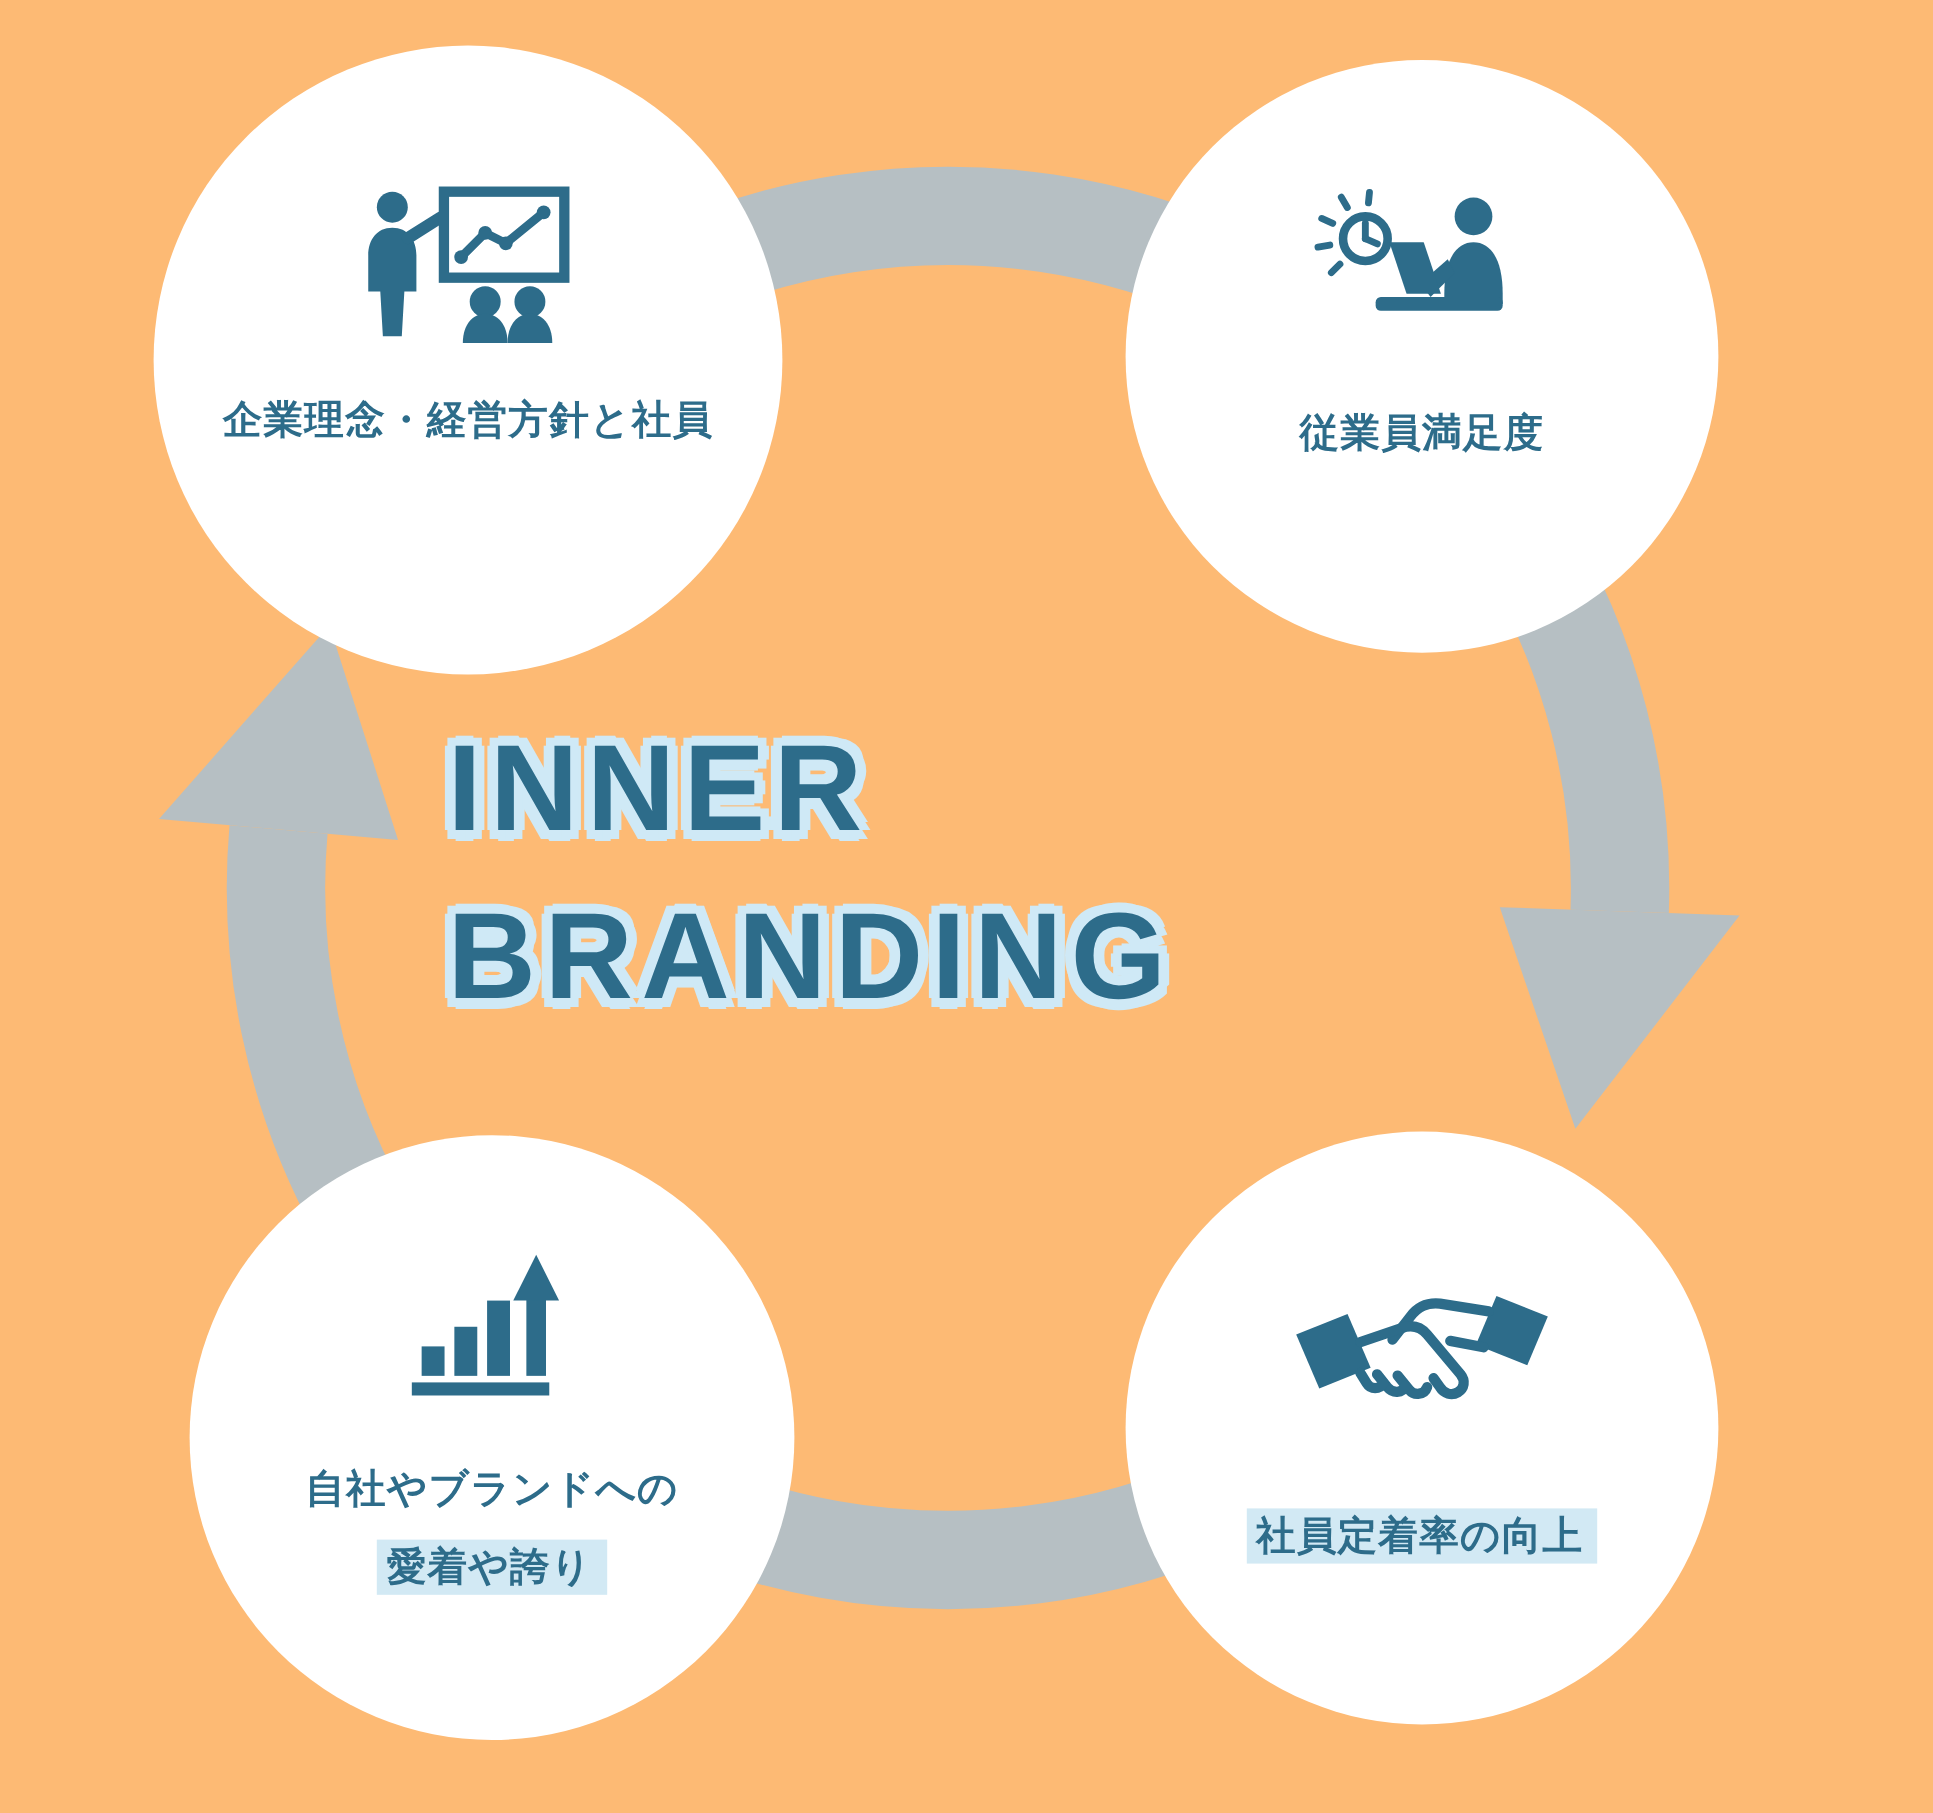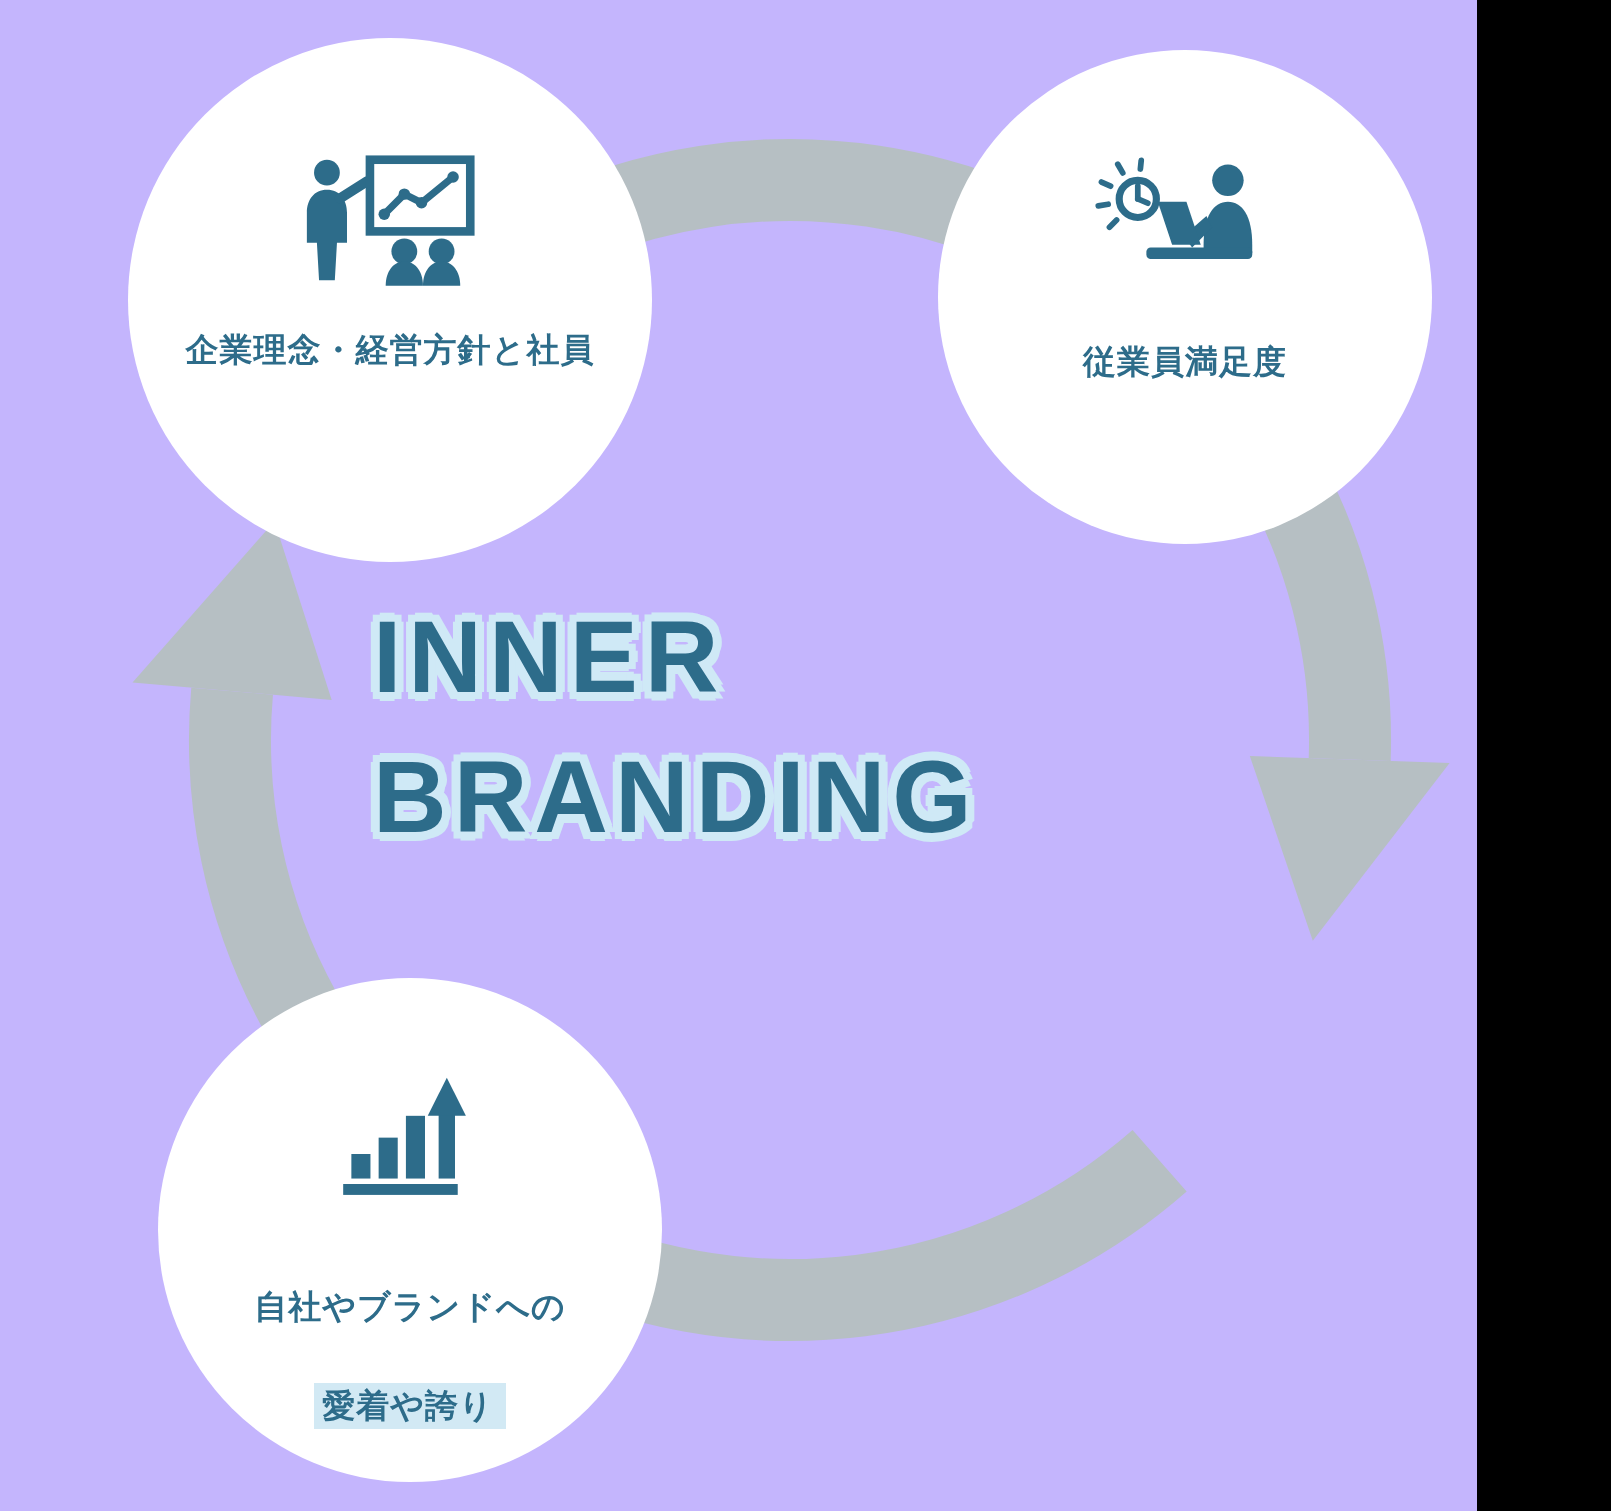--- a/index.html
+++ b/index.html
@@ -1,38 +1,38 @@
 <!DOCTYPE html>
 <html><head>
 <meta charset="utf-8">
 <style>
   * { margin: 0; padding: 0; box-sizing: border-box; }
   html, body { background: #000; }
   .stage {
     position: relative;
-    width: 1477px;
+    width: 1611px;
     height: 1511px;
-    background: #c4b5fd;
+    background: #fdba74;
     overflow: hidden;
     font-family: "Liberation Sans", sans-serif;
   }
   .ring-svg { position: absolute; inset: 0; width: 1611px; height: 1511px; }
 
   .node {
     position: absolute;
     background: #ffffff;
     border-radius: 50%;
     display: flex;
     flex-direction: column;
     align-items: center;
     text-align: center;
   }
   .node-tl { left: 128px; top: 38px;  width: 524px; height: 524px; }
   .node-tr { left: 938px; top: 50px;  width: 494px; height: 494px; font-family: Liberation Serif, serif; }
-  .node-bl { left: 158px; top: 978px; width: 504px; height: 504px; gap: 34px; }
+  .node-bl { left: 158px; top: 946px; width: 504px; height: 504px; }
   .node-br { left: 938px; top: 943px; width: 494px; height: 494px; }
 
   .node .icon { display: block; }
   .node-tl .icon { width: 172px; margin-top: 116px; }
   .node-tr .icon { width: 186px; margin-top: 106px; }
   .node-bl .icon { width: 150px; margin-top: 86px; }
   .node-br .icon { width: 214px; margin-top: 122px; }
 
   .t1 {
     font-size: 33px;
@@ -139,19 +139,34 @@
         <rect x="32" y="54" width="14" height="30"></rect>
         <rect x="52" y="38" width="14" height="46"></rect>
         <rect x="76" y="34" width="12" height="50"></rect>
         <polygon points="68,38 96,38 82,10"></polygon>
       </g>
     </svg>
     <div class="t1">自社やブランドへの</div>
     <div class="t1 t2"><span class="hl">愛着や誇り</span></div>
   </div>
 
+  <div class="node node-br">
+    <svg class="icon" viewBox="0 0 200 110" aria-hidden="true">
+      <polygon points="2,44 42,28 60,70 20,86" fill="#2d6c8a"></polygon>
+      <polygon points="198,30 158,14 142,52 182,68" fill="#2d6c8a"></polygon>
+      <g fill="none" stroke="#2d6c8a" stroke-width="8" stroke-linecap="round" stroke-linejoin="round">
+        <path d="M152,26 L114,20 c-10,-1 -17,2 -23,10 l-14,18"></path>
+        <path d="M52,50 L84,39 c8,-3 15,-1 20,5 l26,31 c4,5 3,11 -2,14 c-5,3 -11,1 -14,-4 l-5,-7"></path>
+        <path d="M104,85 c-2,6 -10,7 -14,2 l-9,-11"></path>
+        <path d="M87,84 c-2,6 -10,6 -14,1 l-8,-10"></path>
+        <path d="M70,82 c-3,5 -10,5 -13,0 l-5,-8"></path>
+        <path d="M148,54 l-26,-5"></path>
+      </g>
+    </svg>
+    <div class="t1"><span class="hl">社員定着率の向上</span></div>
+  </div>
 
   <div class="title">
     <div>INNER</div>
     <div class="l2">BRANDING</div>
   </div>
 
 </div>
 
 </body></html>

